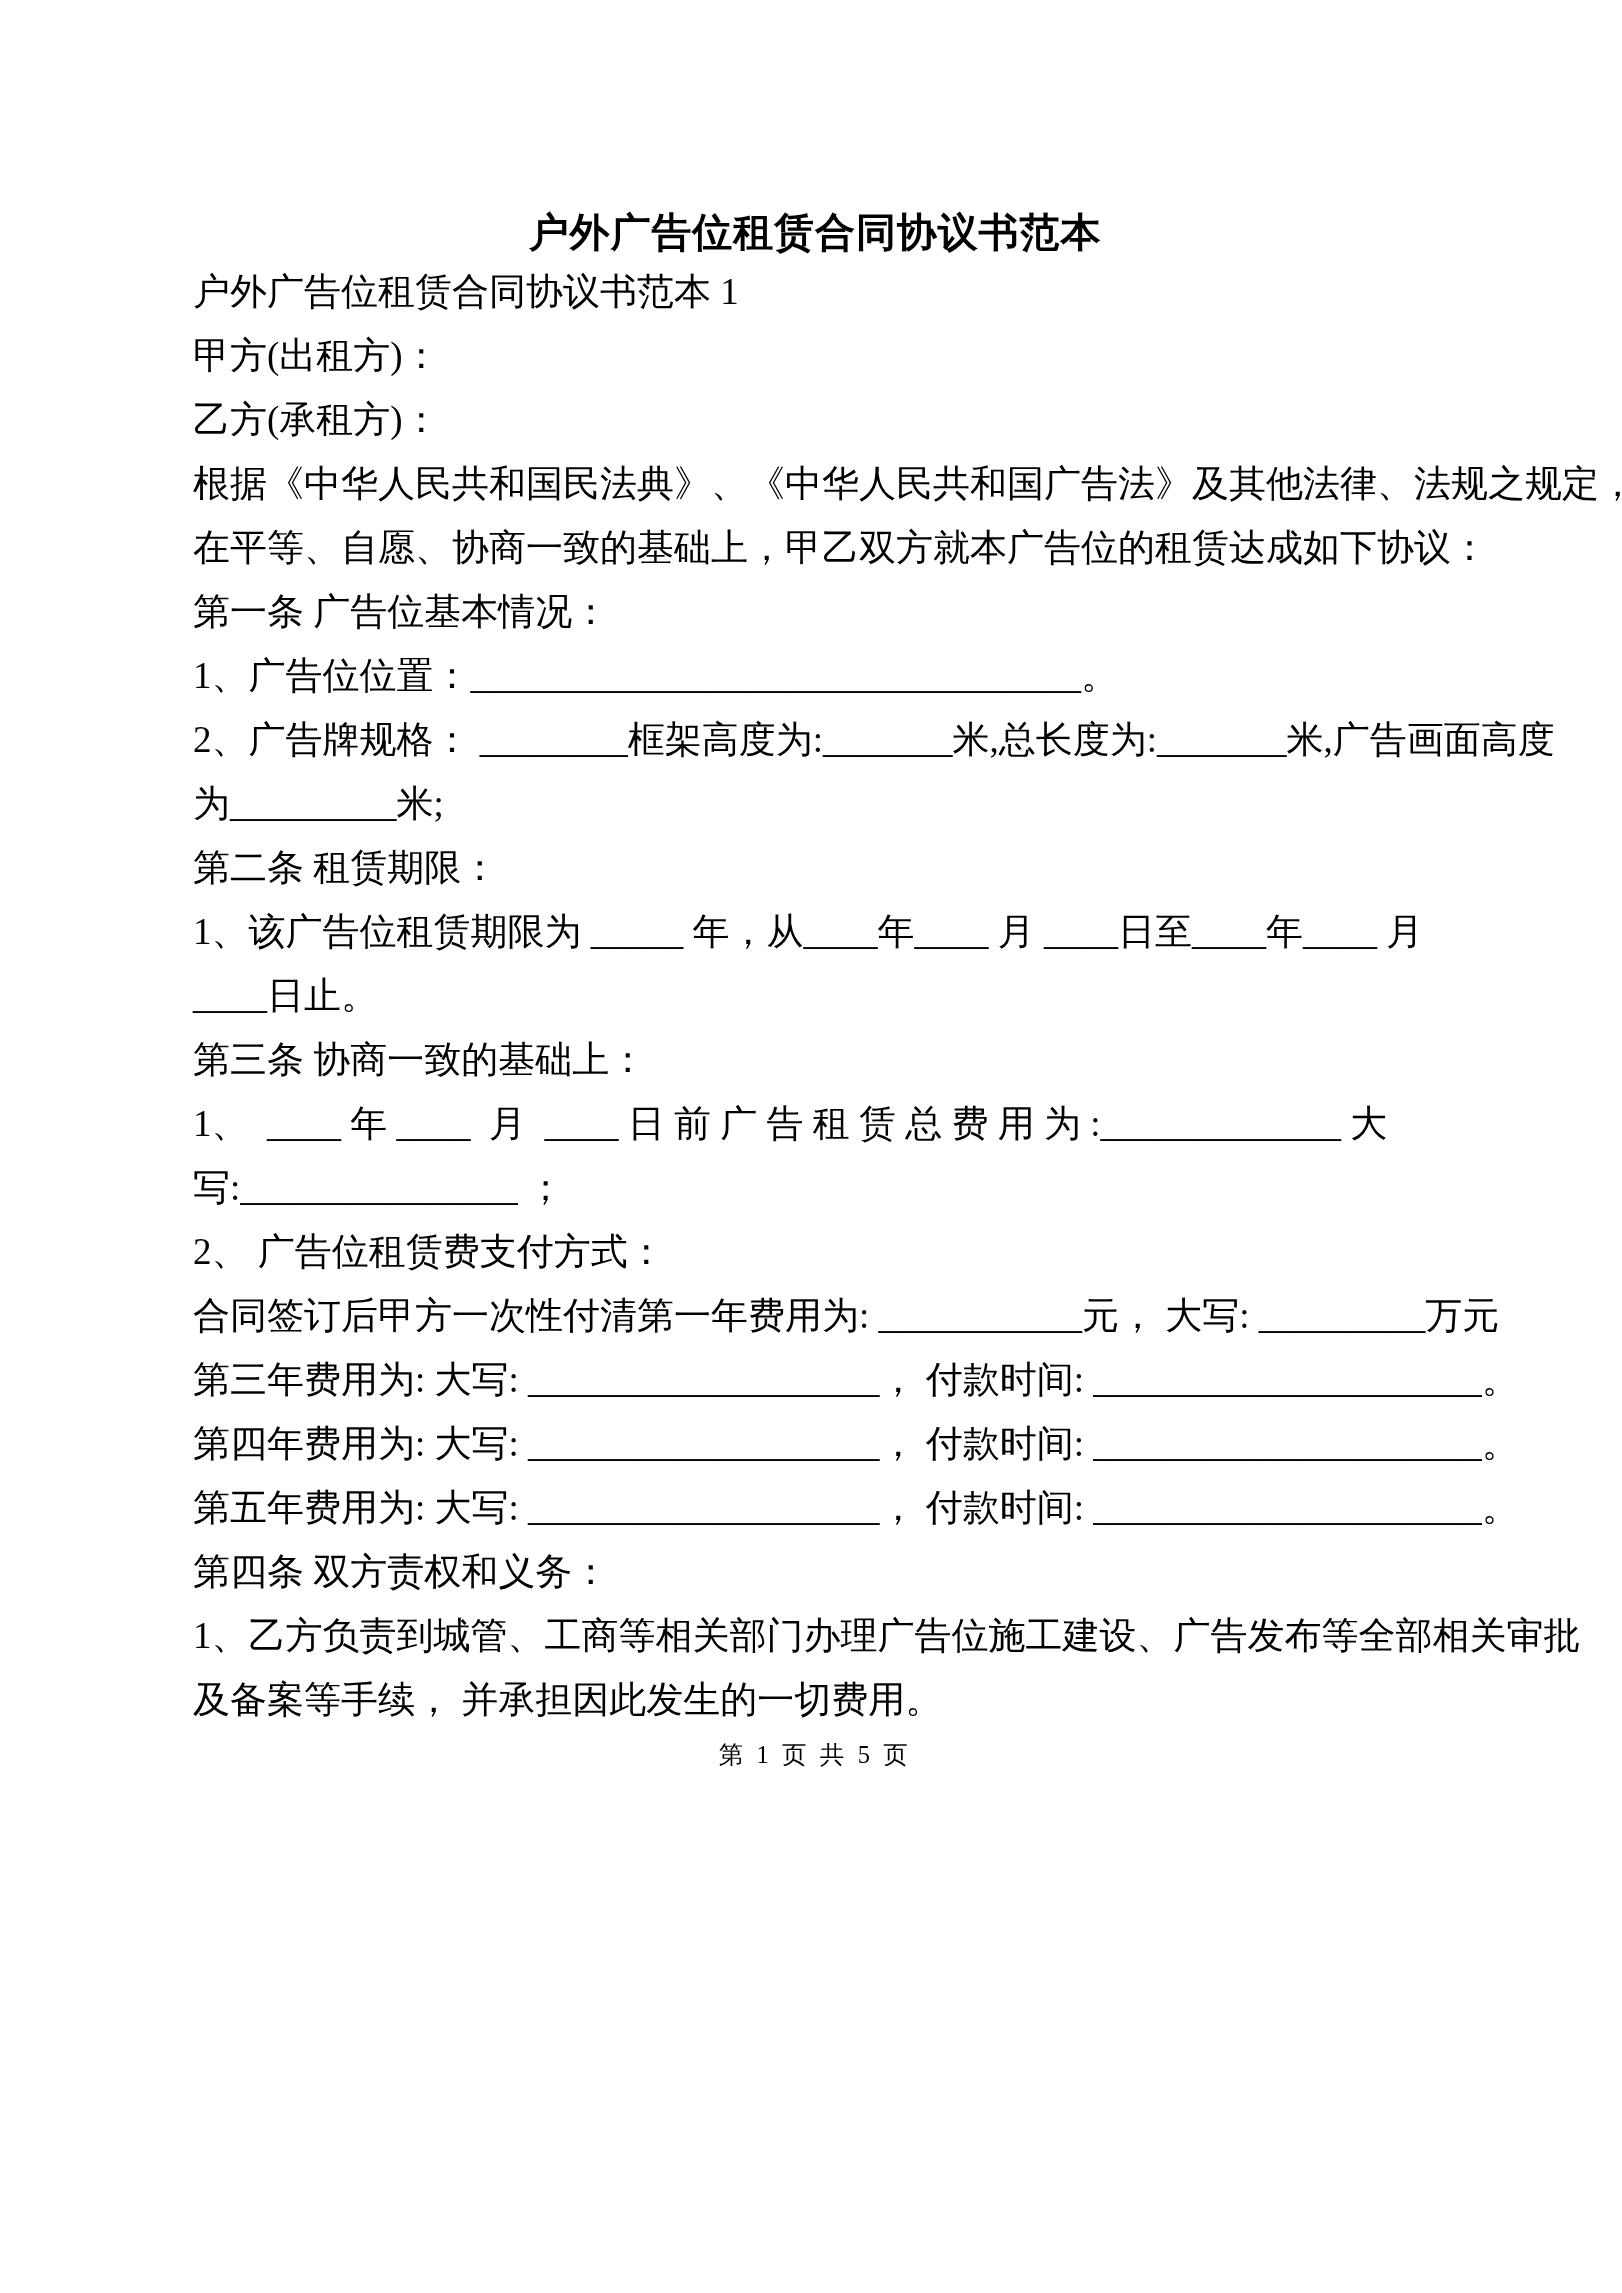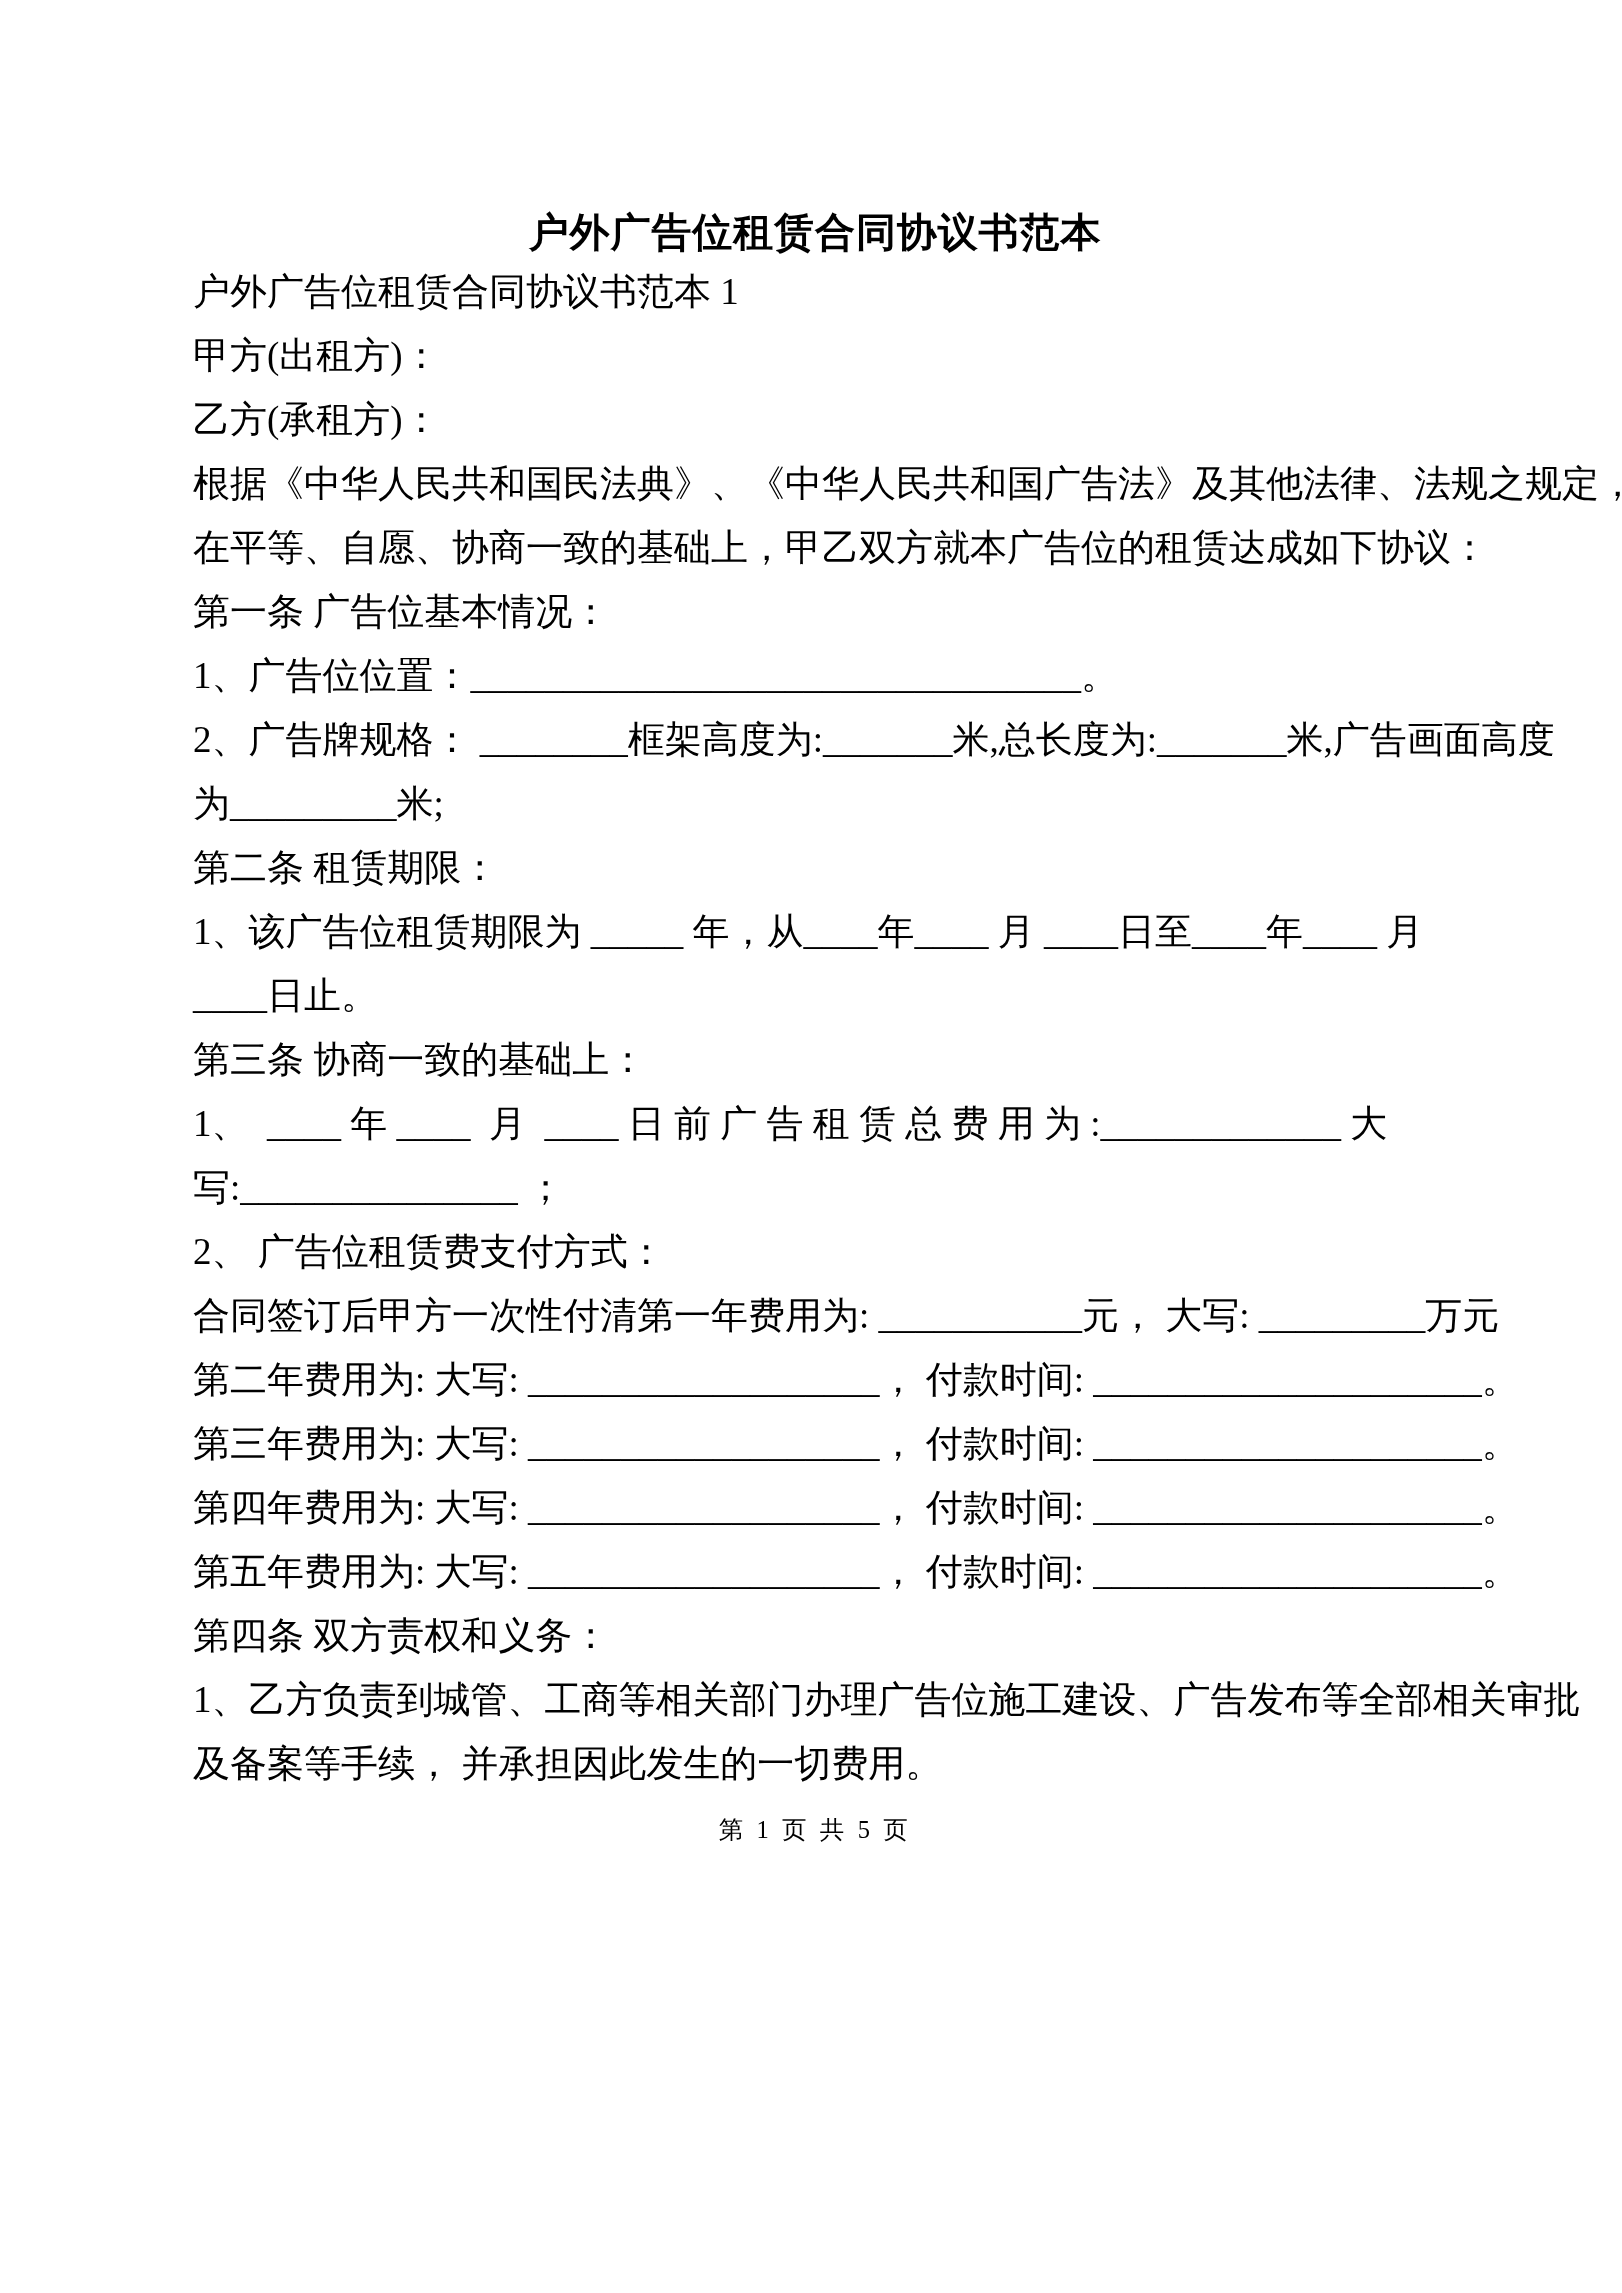--- a/index.html
+++ b/index.html
@@ -33,21 +33,21 @@
   p.line {
     margin: 0;
     font-size: 37px;
     line-height: 64px;
     white-space: pre;
   }
   .subtitle   { margin-top: 118px; }
   .party-a    { margin-top: 45px; }
   .preamble-1 { margin-top: 82px; }
   .footer {
-    margin-top: 16px;
+    margin-top: 5px;
     text-align: center;
     font-size: 24.5px;
     line-height: 36px;
     white-space: pre;
     letter-spacing: 3.6px;
   }
 </style>
 </head>
 <body>
 
@@ -70,21 +70,20 @@
 
   <p class="line">第二条 租赁期限：</p>
   <p class="line">1、该广告位租赁期限为 _____ 年，从____年____ 月 ____日至____年____ 月</p>
   <p class="line">____日止。</p>
 
   <p class="line">第三条 协商一致的基础上：</p>
   <p class="line">1、  ____ 年 ____  月  ____ 日 前 广 告 租 赁 总 费 用 为 :_____________ 大</p>
   <p class="line">写:_______________ ；</p>
   <p class="line">2、 广告位租赁费支付方式：</p>
   <p class="line">合同签订后甲方一次性付清第一年费用为: ___________元， 大写: _________万元</p>
-  <p class="line">第二年费用为: 大写: ___________________， 付款时间: _____________________。</p>
   <p class="line">第三年费用为: 大写: ___________________， 付款时间: _____________________。</p>
   <p class="line">第四年费用为: 大写: ___________________， 付款时间: _____________________。</p>
   <p class="line">第五年费用为: 大写: ___________________， 付款时间: _____________________。</p>
 
   <p class="line">第四条 双方责权和义务：</p>
   <p class="line">1、乙方负责到城管、工商等相关部门办理广告位施工建设、广告发布等全部相关审批</p>
   <p class="line">及备案等手续， 并承担因此发生的一切费用。</p>
 
   <p class="footer">第 1 页 共 5 页</p>
 

